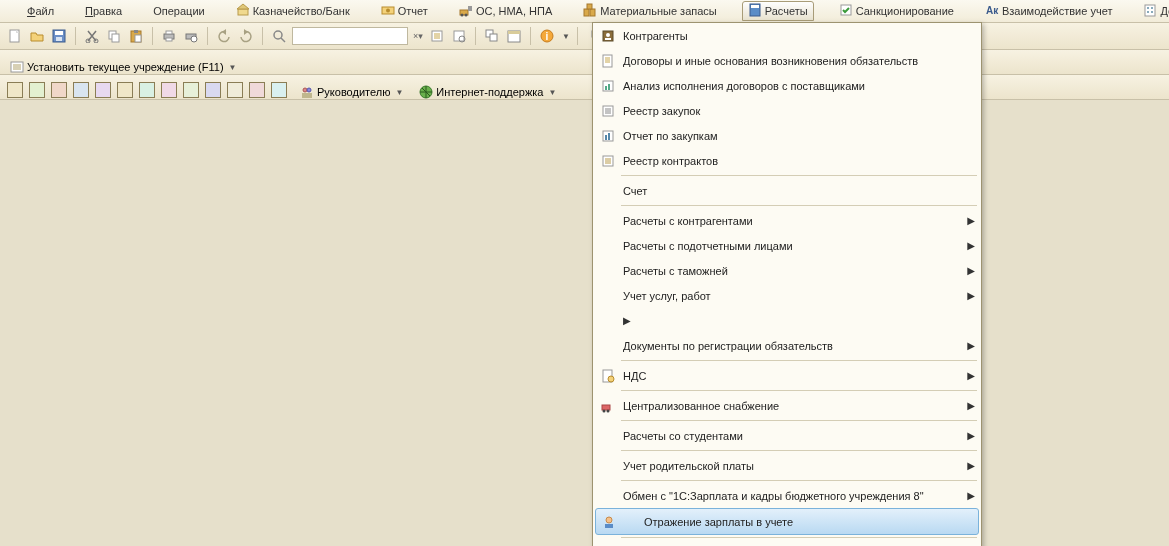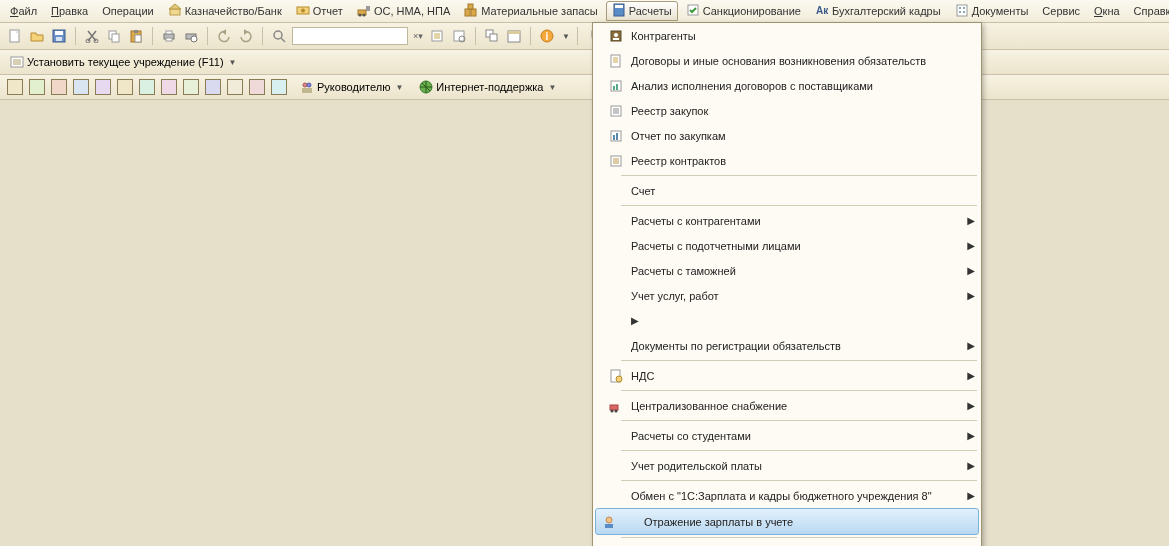--- a/index.html
+++ b/index.html
@@ -20,20 +20,21 @@
     padding: 0 4px;
     gap: 2px;
     white-space: nowrap;
   }
   .menu-item {
     display: inline-flex;
     align-items: center;
     padding: 2px 6px;
     cursor: pointer;
     gap: 3px;
+    margin-left: 17px;
   }
   .menu-item.active {
     background: linear-gradient(#fefefe, #e8e2cf);
     border: 1px solid #a89c78;
     border-radius: 3px 3px 0 0;
     padding: 1px 5px;
   }
   .menu-item .u { text-decoration: underline; }
   .menu-item span { color: #333; }
 
@@ -61,21 +62,21 @@
     width: 110px;
     height: 16px;
     border: 1px solid #bfb89f;
     background: #fff;
     font-size: 11px;
     padding: 0 2px;
   }
 
   .toolbar2 {
     display: flex;
-    align-items: center;
+    align-items: flex-end;
     height: 24px;
     background: linear-gradient(#f7f2e2, #ece4cc);
     border-bottom: 1px solid #c8c0a8;
     padding: 0 6px;
     gap: 4px;
   }
   .toolbar2 .btn {
     width: 18px; height: 18px;
     display: flex; align-items: center; justify-content: center;
     font-size: 12px;
@@ -104,21 +105,20 @@
     box-shadow: 2px 2px 5px rgba(0,0,0,0.25);
     z-index: 100;
   }
   .dd-item {
     display: flex;
     align-items: center;
     height: 25px;
     padding: 0 6px;
     cursor: pointer;
     position: relative;
-    margin-left: 8px;
   }
   .dd-item.hl {
     background: linear-gradient(#e3f0fb, #b9d9f2);
     border: 1px solid #7ab2db;
     border-radius: 3px;
     margin: 0 2px;
     padding: 0 4px;
     gap: 20px;
   }
   .dd-icon {
@@ -197,21 +197,21 @@
       <span><svg class="ic14" viewBox="0 0 14 14">
           <rect x="2" y="2" width="10" height="10" fill="#fff" stroke="#999"></rect>
           <path d="M4 7l2 2 4-4" stroke="#3a9a3a" stroke-width="2" fill="none"></path>
         </svg></span>
       <span>Санкционирование</span>
     </div>
     <div class="menu-item">
       <span><svg class="ic14" viewBox="0 0 14 14">
           <text x="1" y="11" font-size="10" fill="#3a5a8c" font-weight="bold">Ак</text>
         </svg></span>
-      <span>Бухгалтерский кадры</span>
+      <span>Взаимодействие учет</span>
     </div>
     <div class="menu-item">
       <span><svg class="ic14" viewBox="0 0 14 14">
           <rect x="2" y="2" width="10" height="11" fill="#fff" stroke="#999"></rect>
           <rect x="4" y="4" width="2" height="2" fill="#8ab"></rect>
           <rect x="8" y="4" width="2" height="2" fill="#8ab"></rect>
           <rect x="4" y="8" width="2" height="2" fill="#8ab"></rect>
           <rect x="8" y="8" width="2" height="2" fill="#8ab"></rect>
         </svg></span>
       <span>Документы</span>

